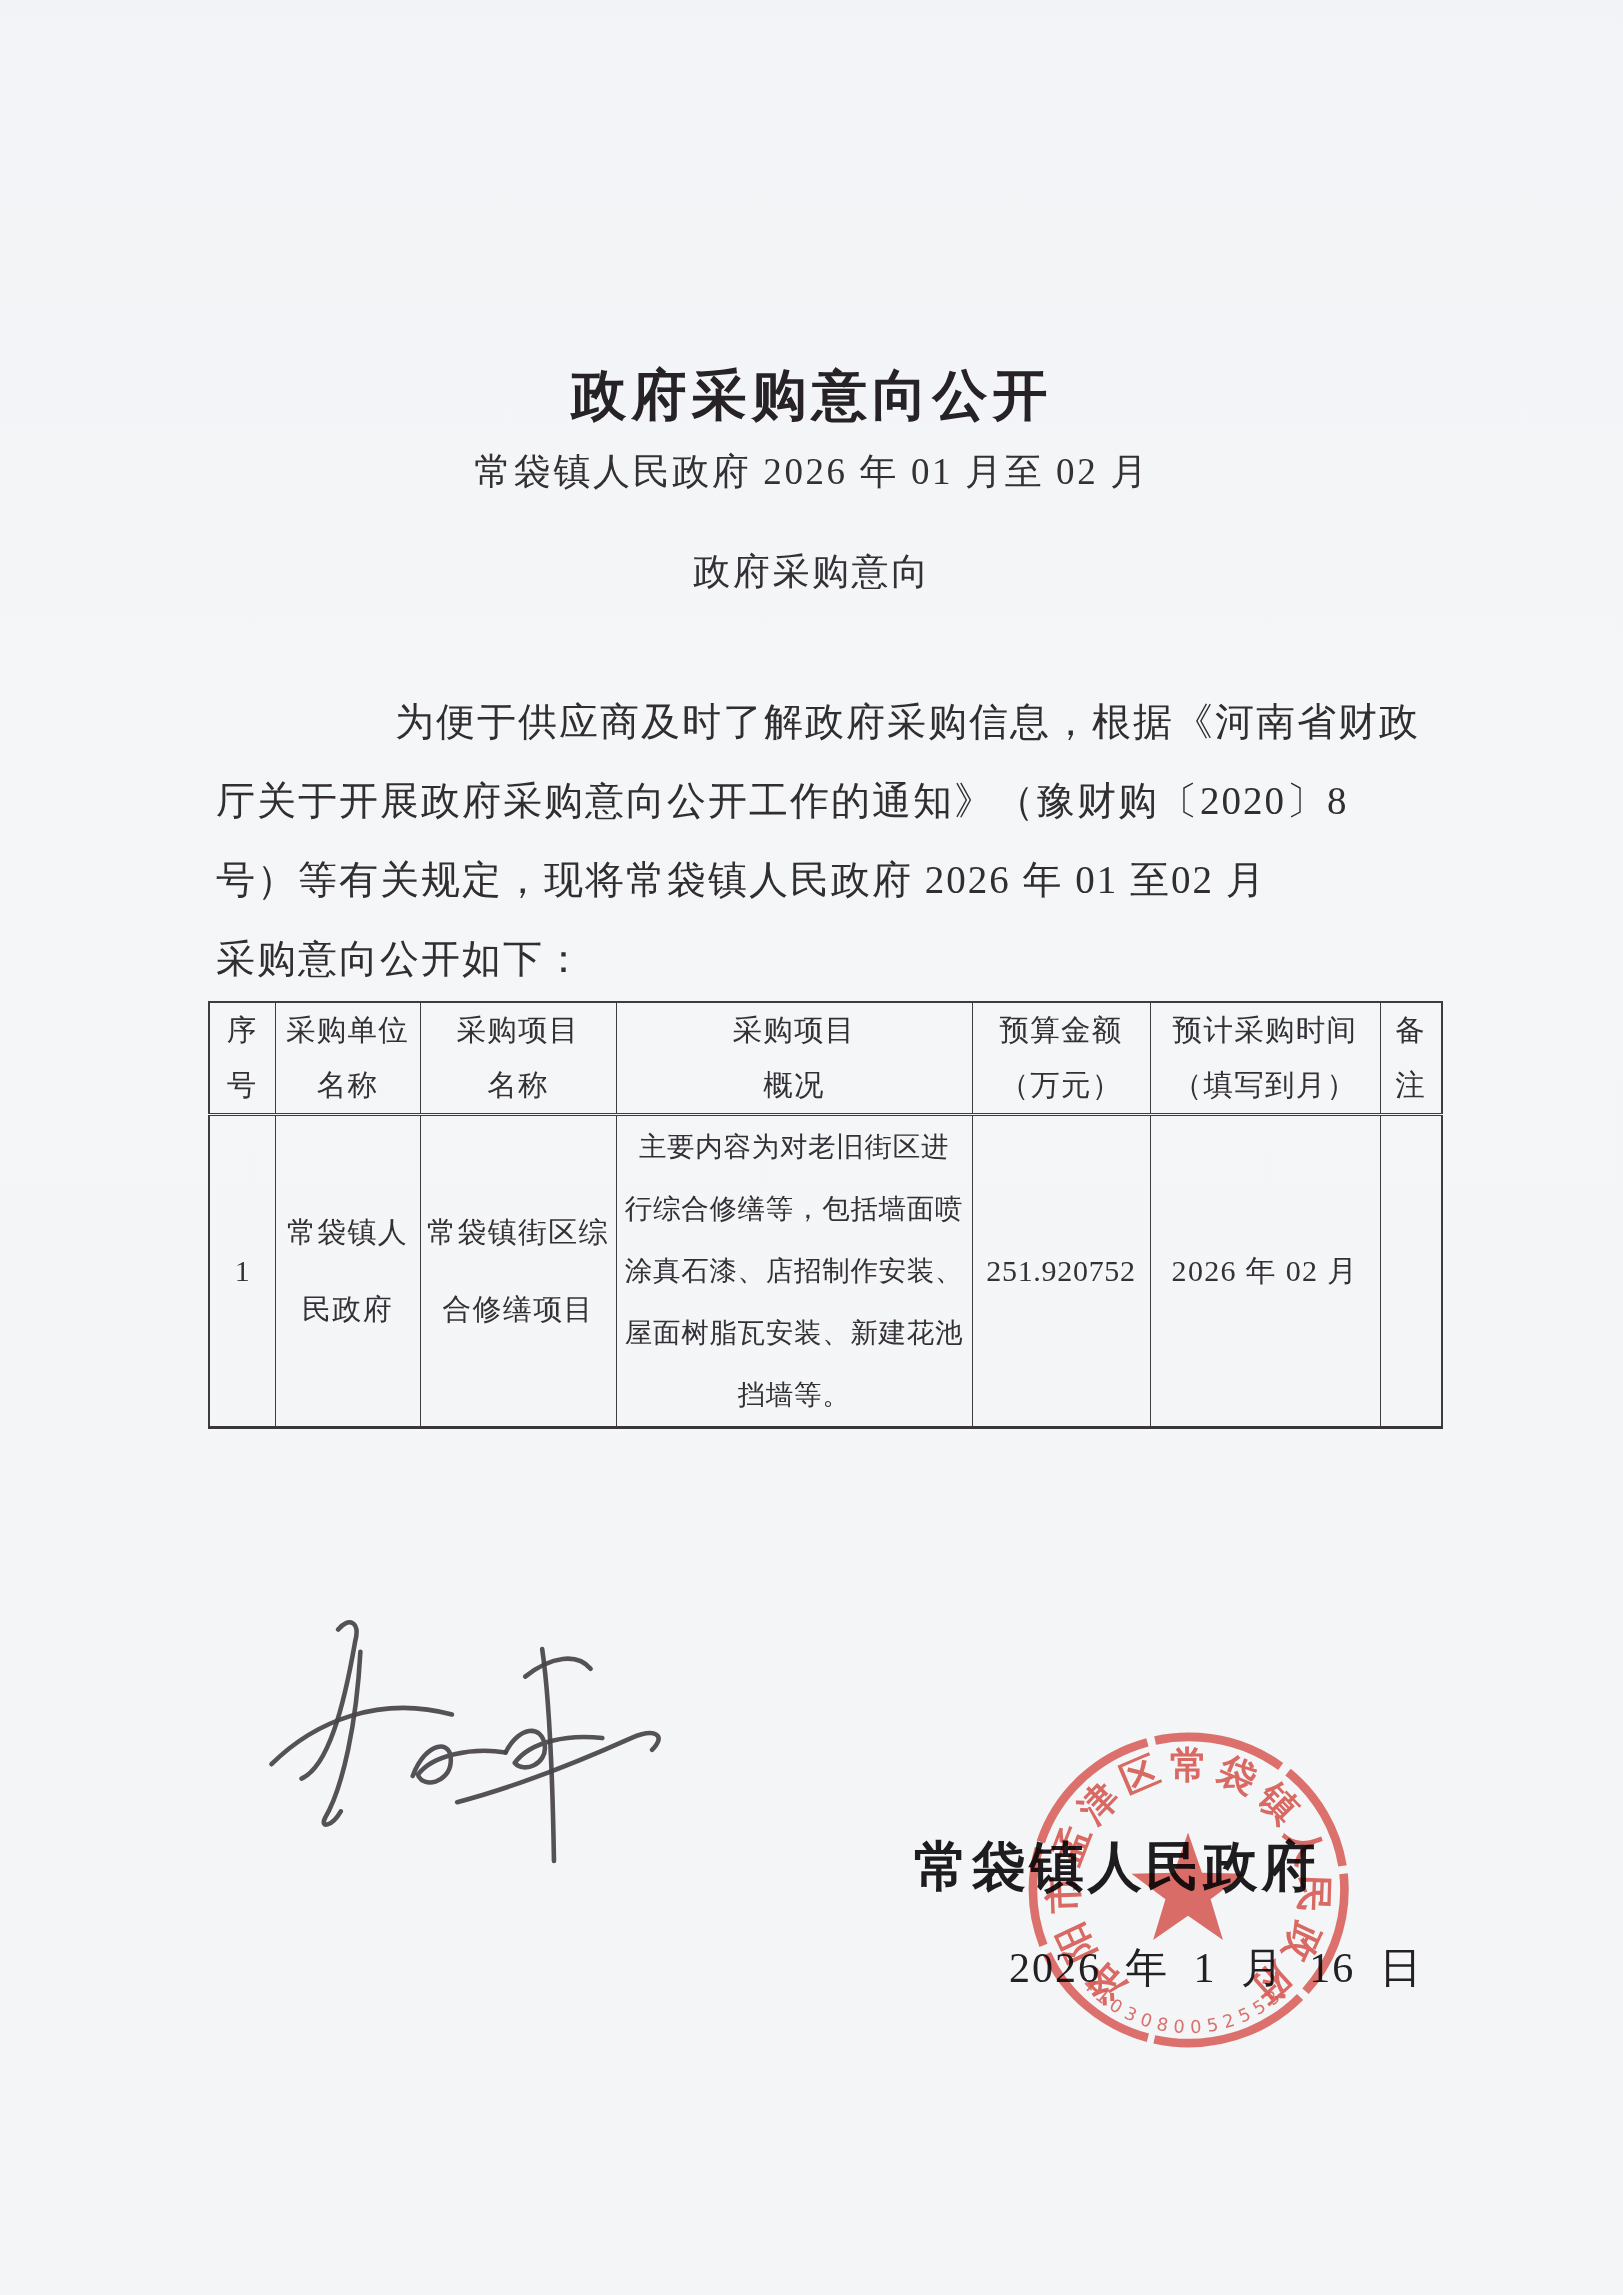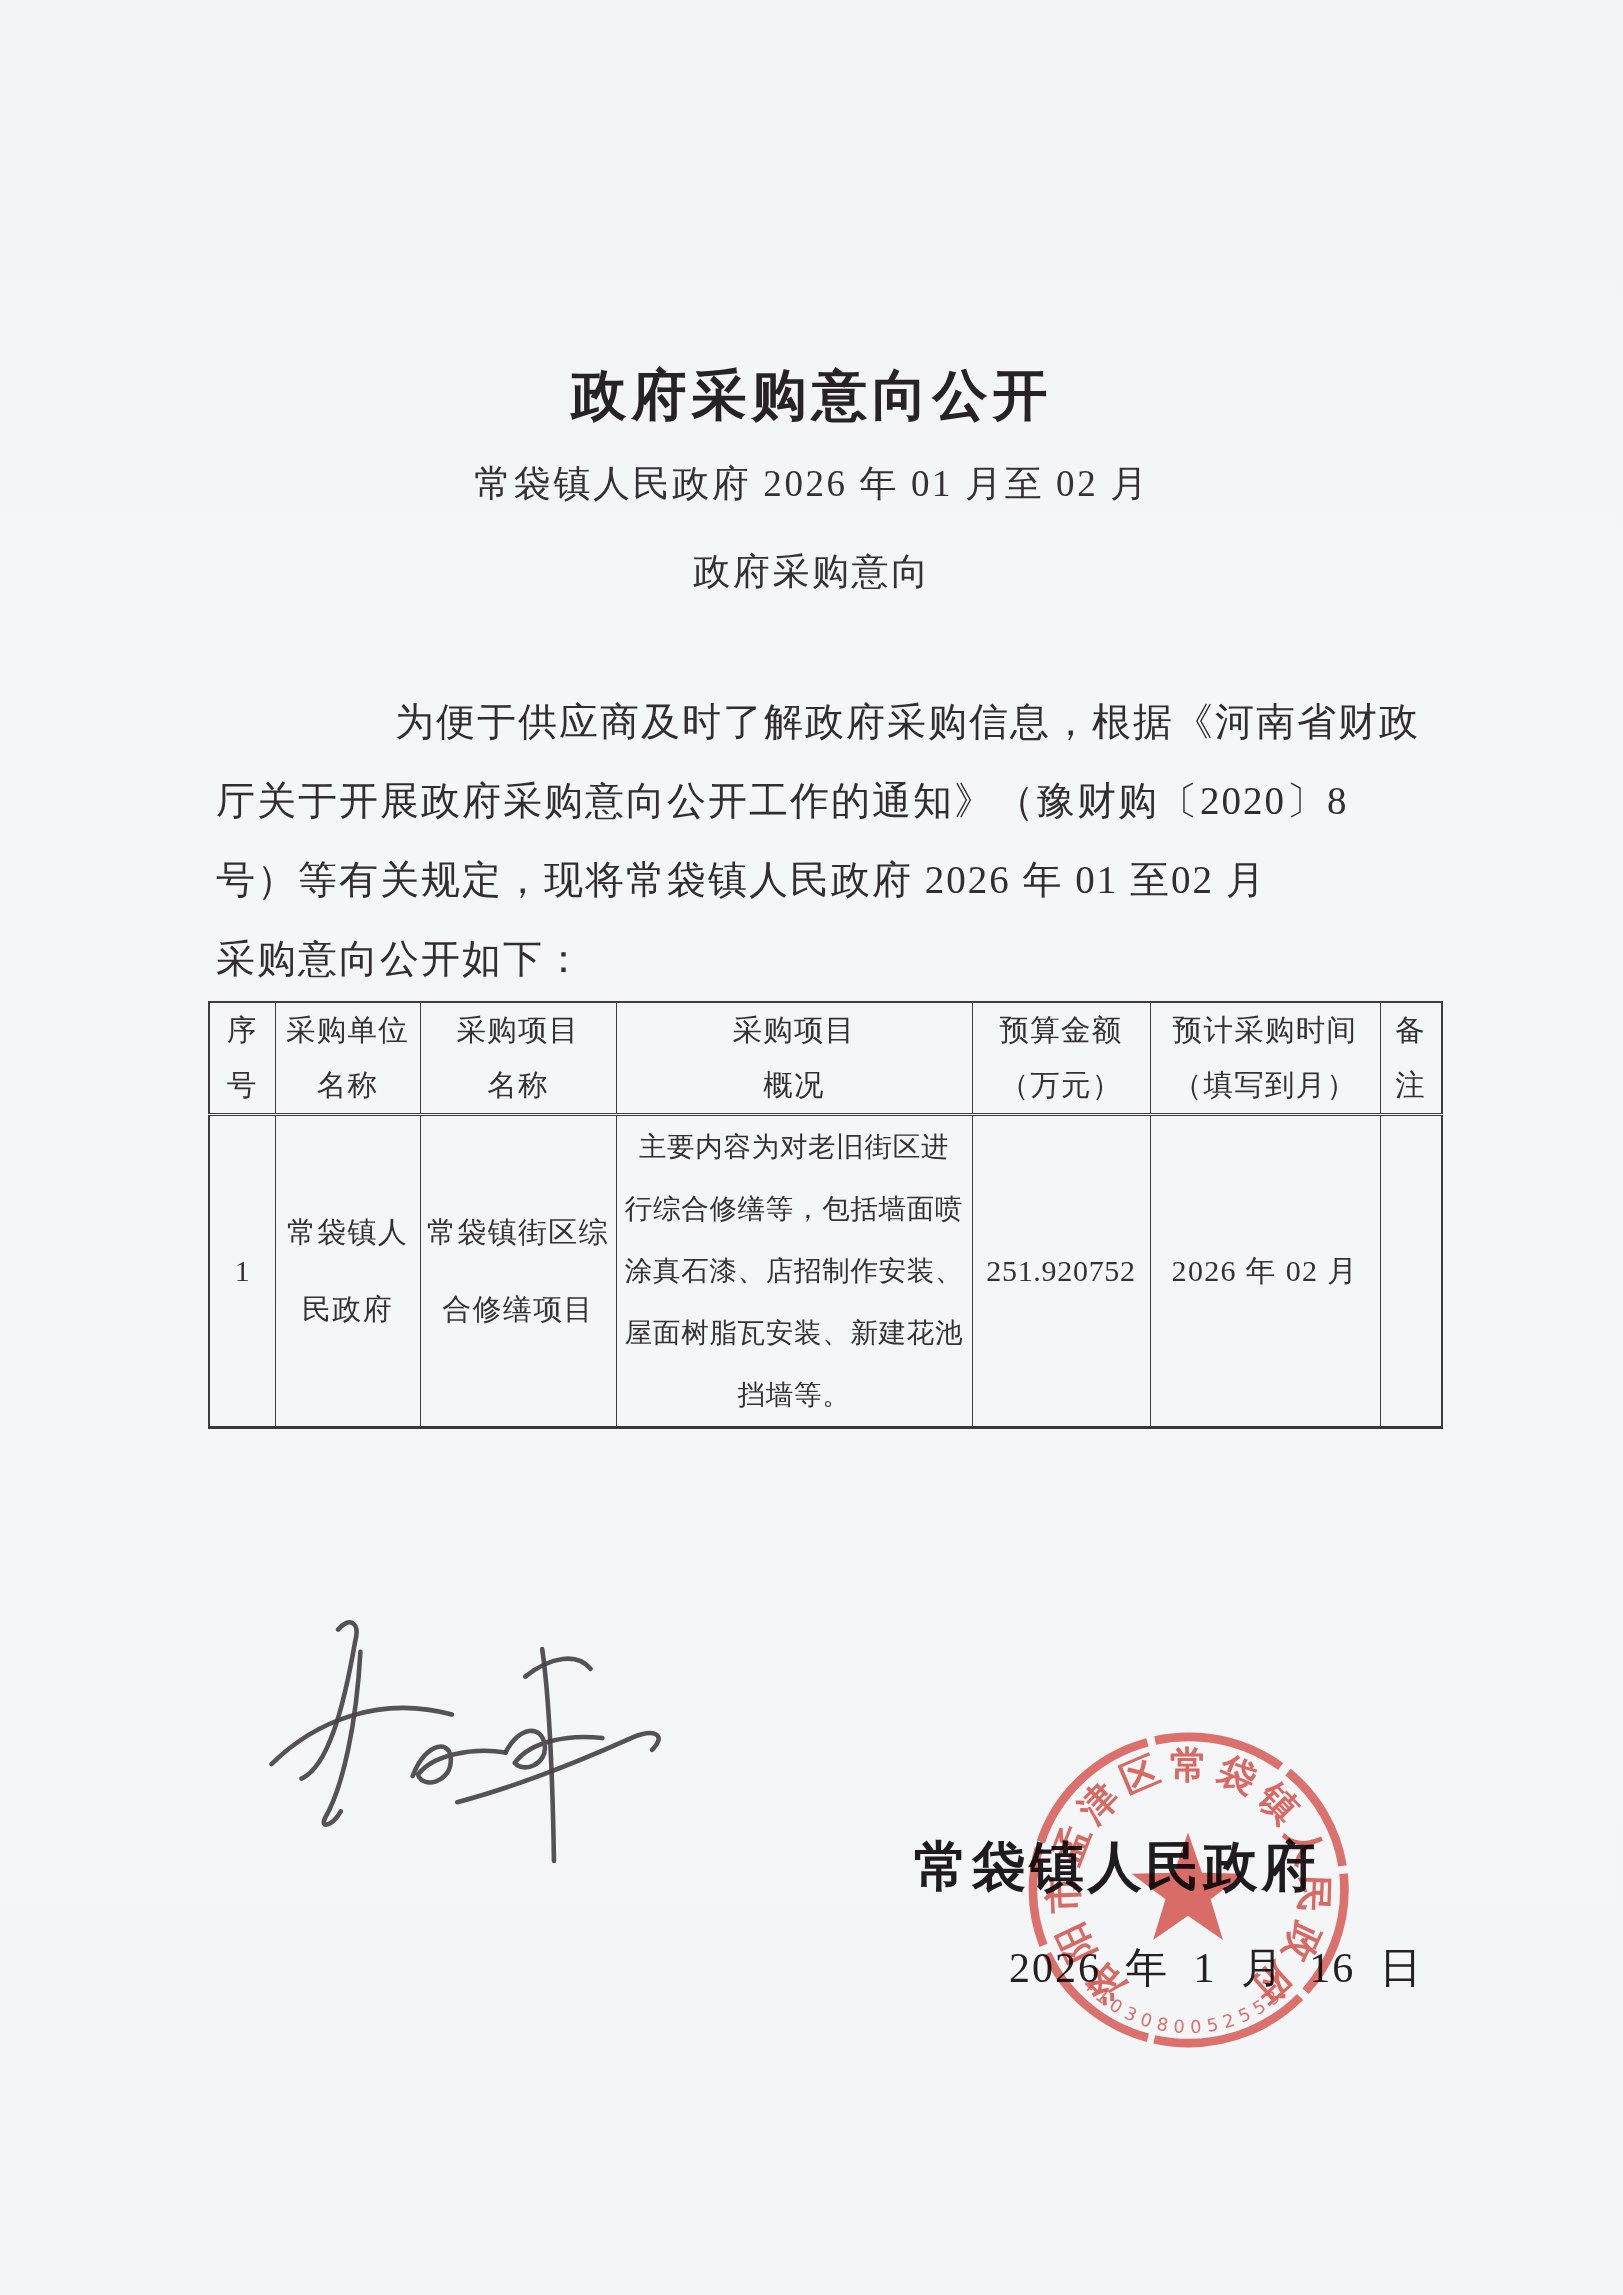--- a/index.html
+++ b/index.html
@@ -14,21 +14,21 @@
   .doc-title{
     position:absolute;top:322px;left:0;width:100%;
     text-align:center;
     font-size:55px;font-weight:700;letter-spacing:5.2px;
     color:#262226;
   }
   .subtitle{
     position:absolute;left:0;width:100%;text-align:center;
     font-size:37px;letter-spacing:2.6px;color:#333036;
   }
-  .subtitle.s1{top:459px;}
+  .subtitle.s1{top:447px;}
   .subtitle.s2{top:547px;}
   .intro{position:absolute;top:682px;left:216px;width:1204px;}
   .closing{position:absolute;top:1435px;left:216px;width:1204px;}
   .bodyline{
     height:79px;line-height:79px;
     font-size:39px;letter-spacing:2px;
     white-space:nowrap;color:#312e32;
   }
   .bodyline.indent{padding-left:84px;text-align:right;}
   .ptable{

